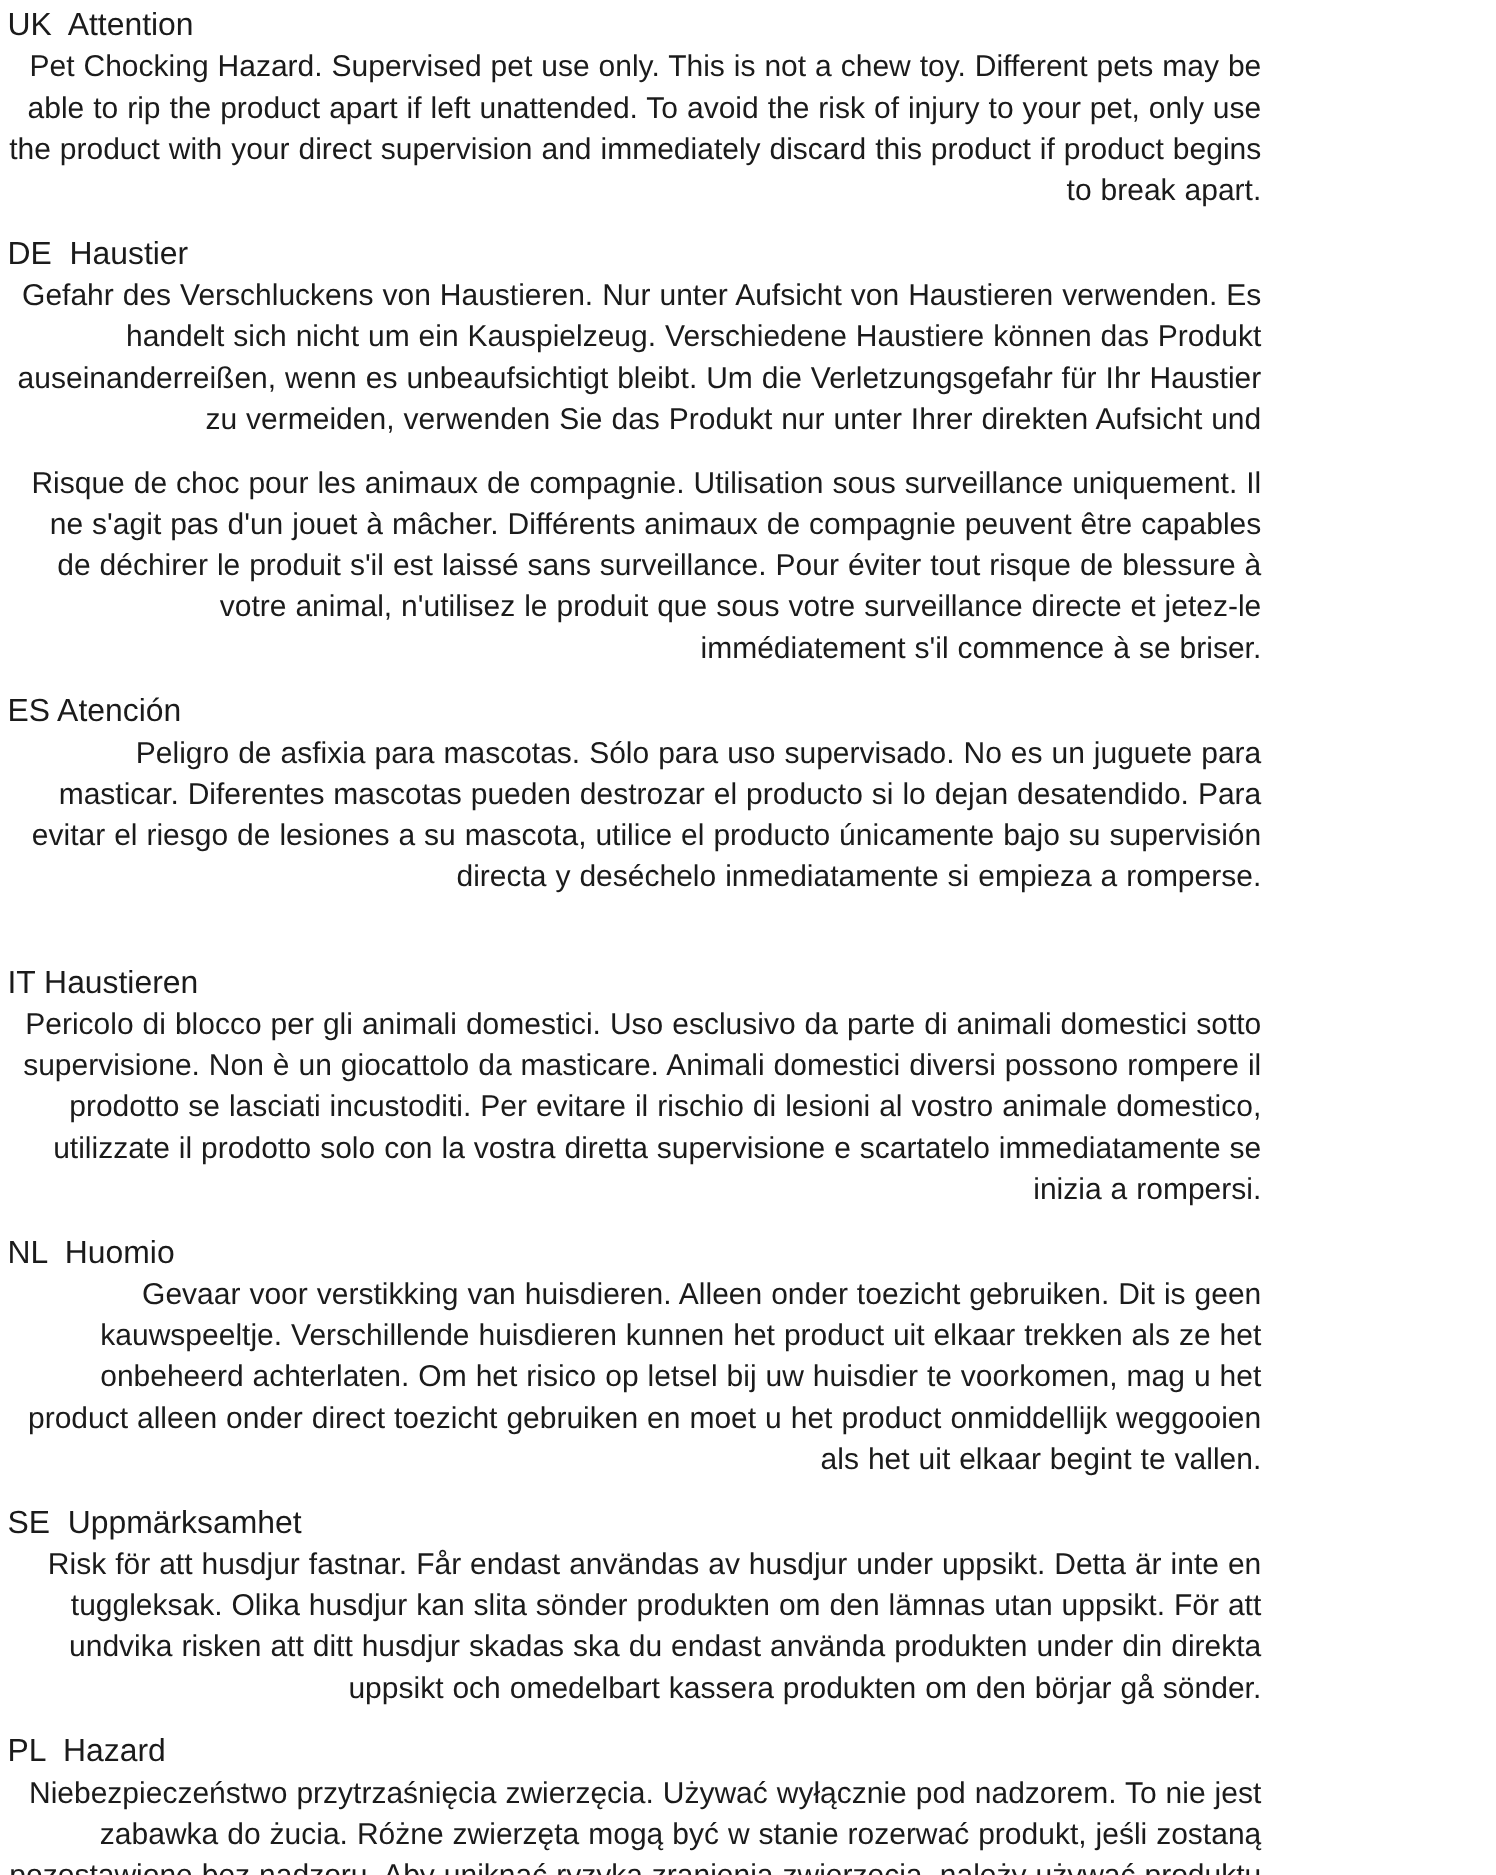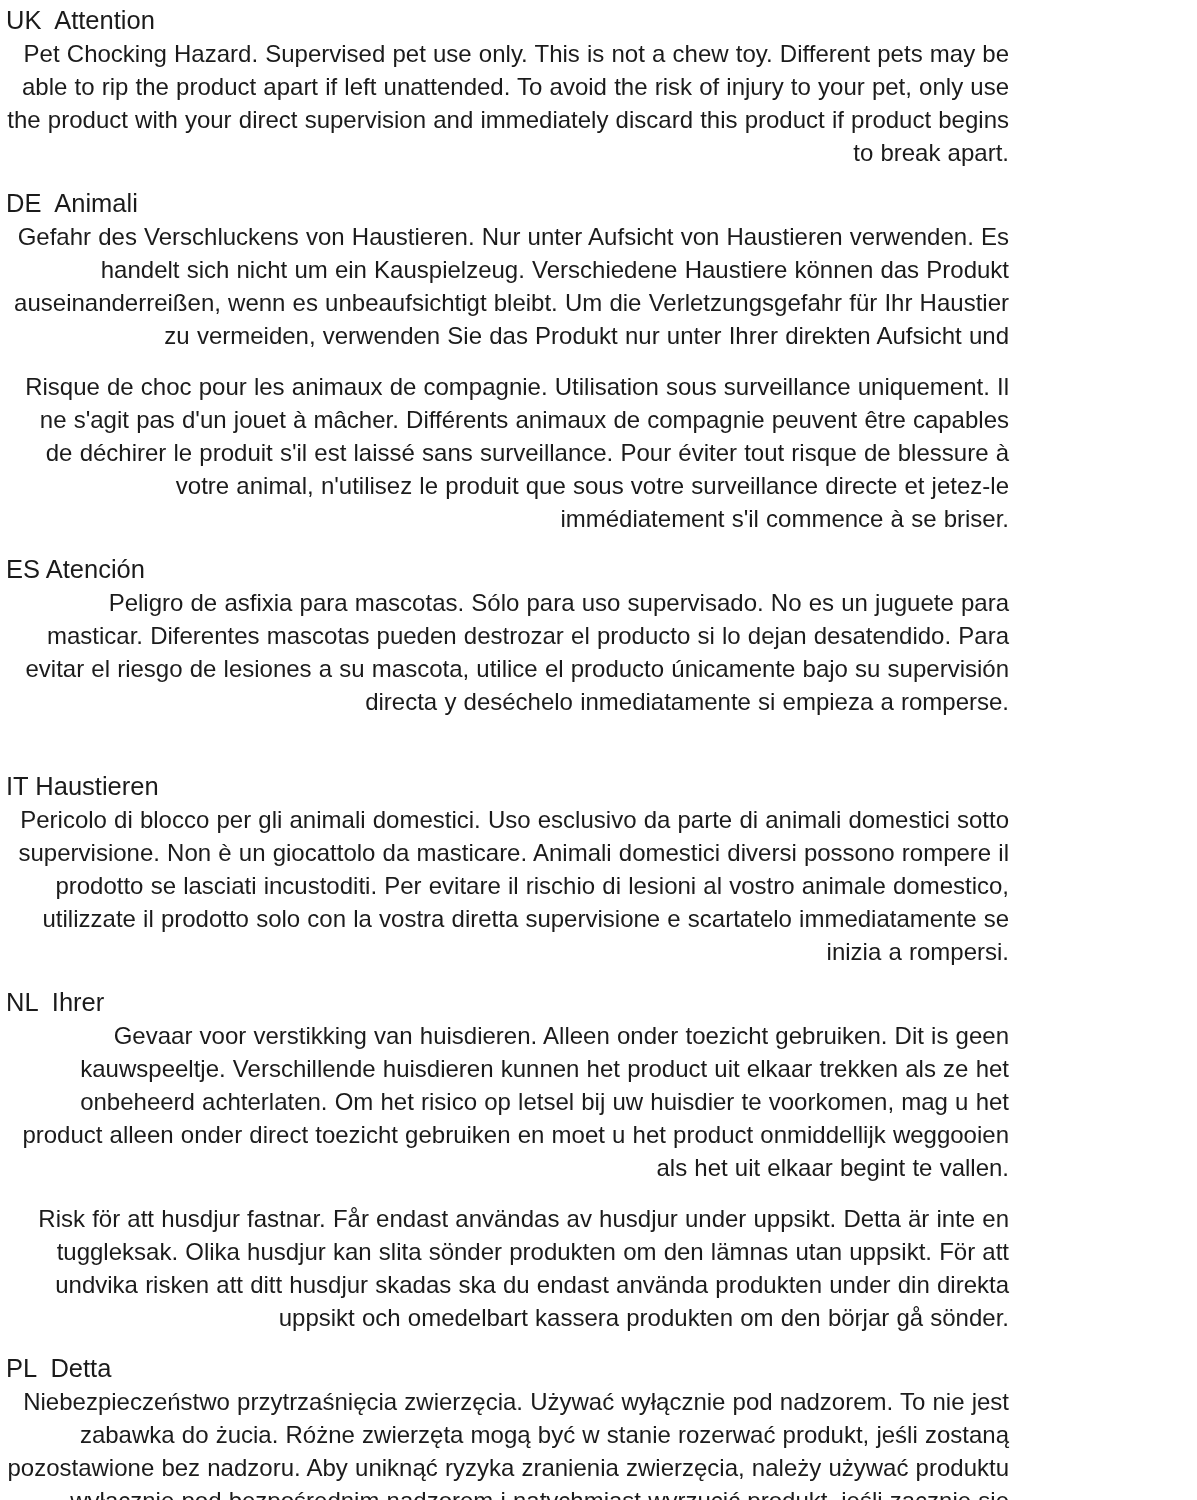--- a/index.html
+++ b/index.html
@@ -41,45 +41,46 @@
 <body>
 
 <div class="page">
 
   <div class="section">
     <div class="section-heading">UK  Attention</div>
     <div class="section-body">Pet Chocking Hazard. Supervised pet use only. This is not a chew toy.  Different pets may be able to rip the product apart if left unattended. To avoid the risk of injury to your pet, only use the product with your direct supervision and immediately discard this product if product begins to break apart.</div>
   </div>
 
   <div class="section">
-    <div class="section-heading">DE  Animali</div>
+    <div class="section-heading">DE  Haustier</div>
     <div class="section-body">Gefahr des Verschluckens von Haustieren. Nur unter Aufsicht von Haustieren verwenden. Es handelt sich nicht um ein Kauspielzeug.  Verschiedene Haustiere können das Produkt auseinanderreißen, wenn es unbeaufsichtigt bleibt. Um die Verletzungsgefahr für Ihr Haustier zu vermeiden, verwenden Sie das Produkt nur unter Ihrer direkten Aufsicht und</div>
   </div>
 
   <div class="section">
     <div class="section-body">Risque de choc pour les animaux de compagnie. Utilisation sous surveillance uniquement. Il ne s'agit pas d'un jouet à mâcher.  Différents animaux de compagnie peuvent être capables de déchirer le produit s'il est laissé sans surveillance. Pour éviter tout risque de blessure à votre animal, n'utilisez le produit que sous votre surveillance directe et jetez-le immédiatement s'il commence à se briser.</div>
   </div>
 
   <div class="section gap-after">
     <div class="section-heading">ES Atención</div>
     <div class="section-body">Peligro de asfixia para mascotas. Sólo para uso supervisado. No es un juguete para masticar.  Diferentes mascotas pueden destrozar el producto si lo dejan desatendido. Para evitar el riesgo de lesiones a su mascota, utilice el producto únicamente bajo su supervisión directa y deséchelo inmediatamente si empieza a romperse.</div>
   </div>
 
   <div class="section">
     <div class="section-heading">IT Haustieren</div>
     <div class="section-body">Pericolo di blocco per gli animali domestici. Uso esclusivo da parte di animali domestici sotto supervisione. Non è un giocattolo da masticare.  Animali domestici diversi possono rompere il prodotto se lasciati incustoditi. Per evitare il rischio di lesioni al vostro animale domestico, utilizzate il prodotto solo con la vostra diretta supervisione e scartatelo immediatamente se inizia a rompersi.</div>
   </div>
 
   <div class="section">
-    <div class="section-heading">NL  Ihrer</div>
+    <div class="section-heading">NL  Huomio</div>
     <div class="section-body">Gevaar voor verstikking van huisdieren. Alleen onder toezicht gebruiken. Dit is geen kauwspeeltje.  Verschillende huisdieren kunnen het product uit elkaar trekken als ze het onbeheerd achterlaten. Om het risico op letsel bij uw huisdier te voorkomen, mag u het product alleen onder direct toezicht gebruiken en moet u het product onmiddellijk weggooien als het uit elkaar begint te vallen.</div>
   </div>
 
   <div class="section">
+    <div class="section-heading">SE  Uppmärksamhet</div>
     <div class="section-body">Risk för att husdjur fastnar. Får endast användas av husdjur under uppsikt. Detta är inte en tuggleksak.  Olika husdjur kan slita sönder produkten om den lämnas utan uppsikt. För att undvika risken att ditt husdjur skadas ska du endast använda produkten under din direkta uppsikt och omedelbart kassera produkten om den börjar gå sönder.</div>
   </div>
 
   <div class="section">
-    <div class="section-heading">PL  Detta</div>
+    <div class="section-heading">PL  Hazard</div>
     <div class="section-body">Niebezpieczeństwo przytrzaśnięcia zwierzęcia. Używać wyłącznie pod nadzorem. To nie jest zabawka do żucia.  Różne zwierzęta mogą być w stanie rozerwać produkt, jeśli zostaną pozostawione bez nadzoru. Aby uniknąć ryzyka zranienia zwierzęcia, należy używać produktu wyłącznie pod bezpośrednim nadzorem i natychmiast wyrzucić produkt, jeśli zacznie się rozpadać.</div>
   </div>
 
 </div>
 
 </body></html>

